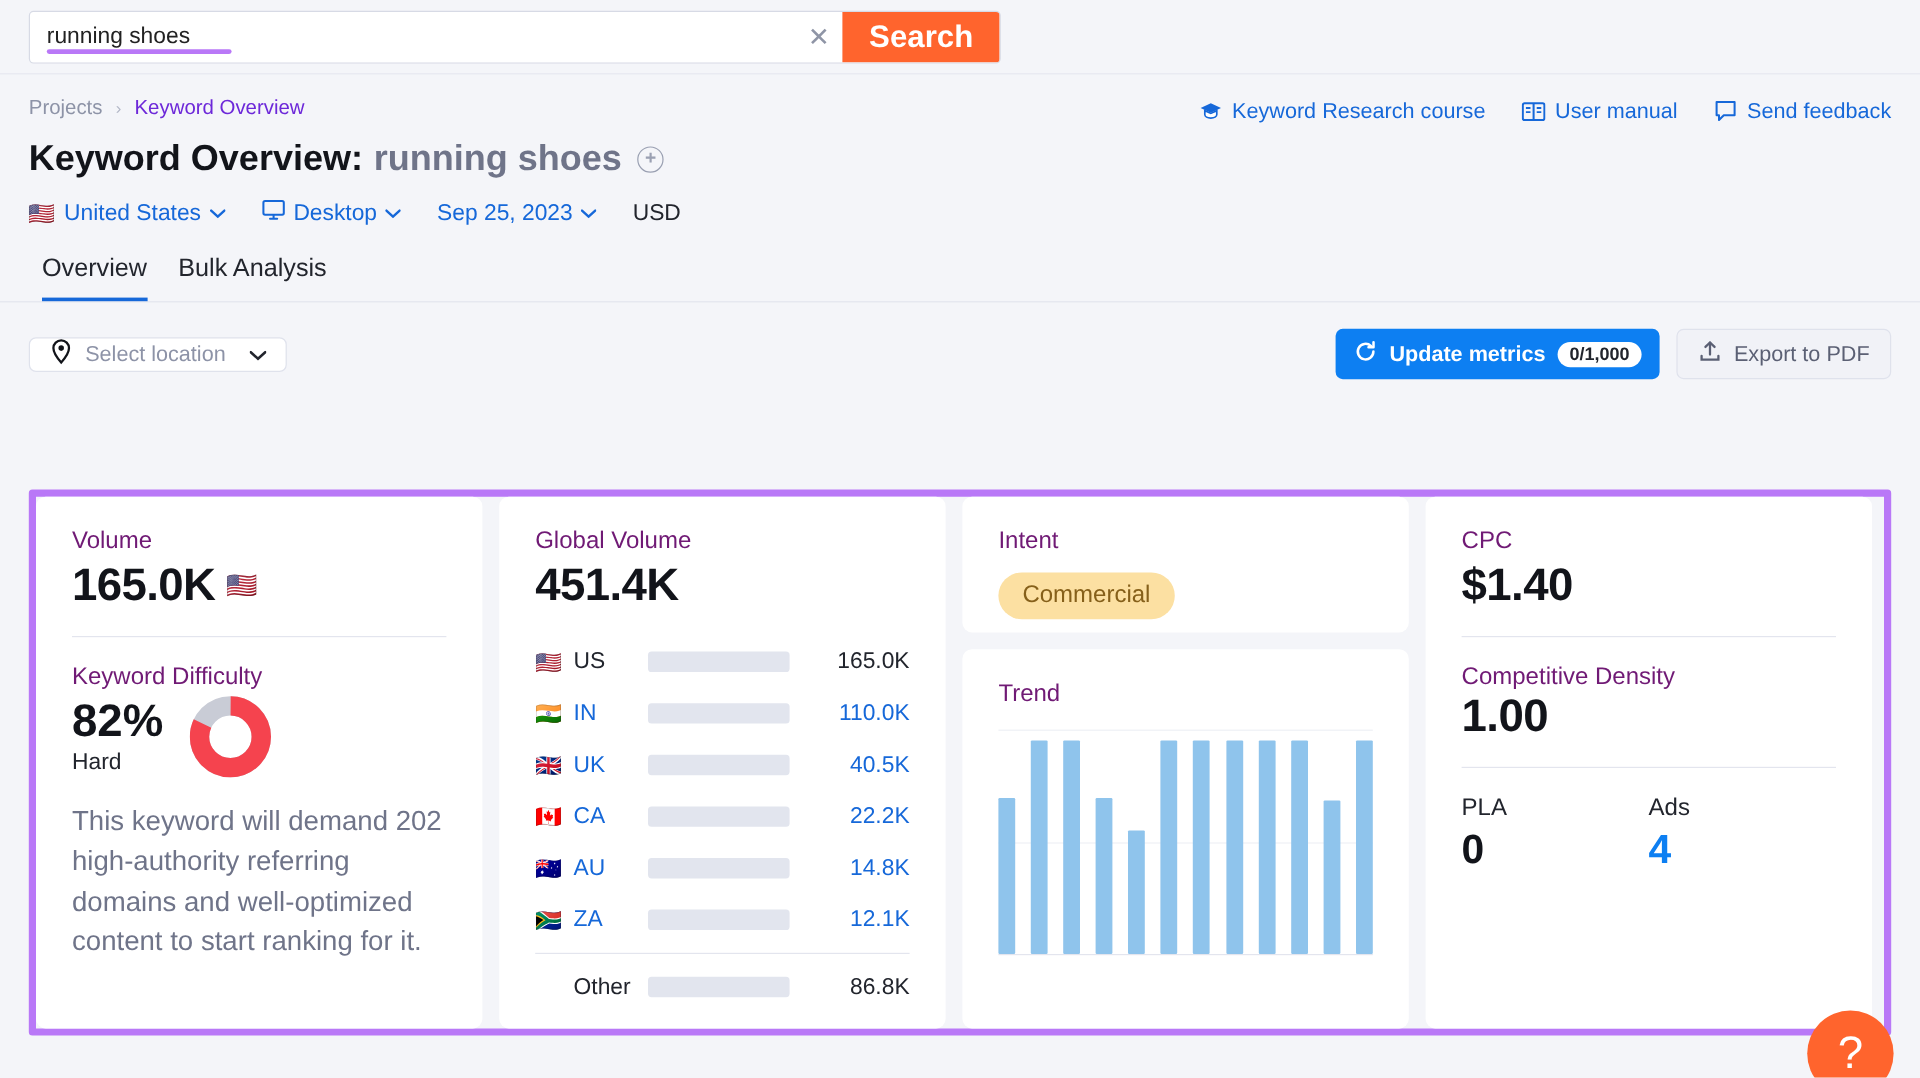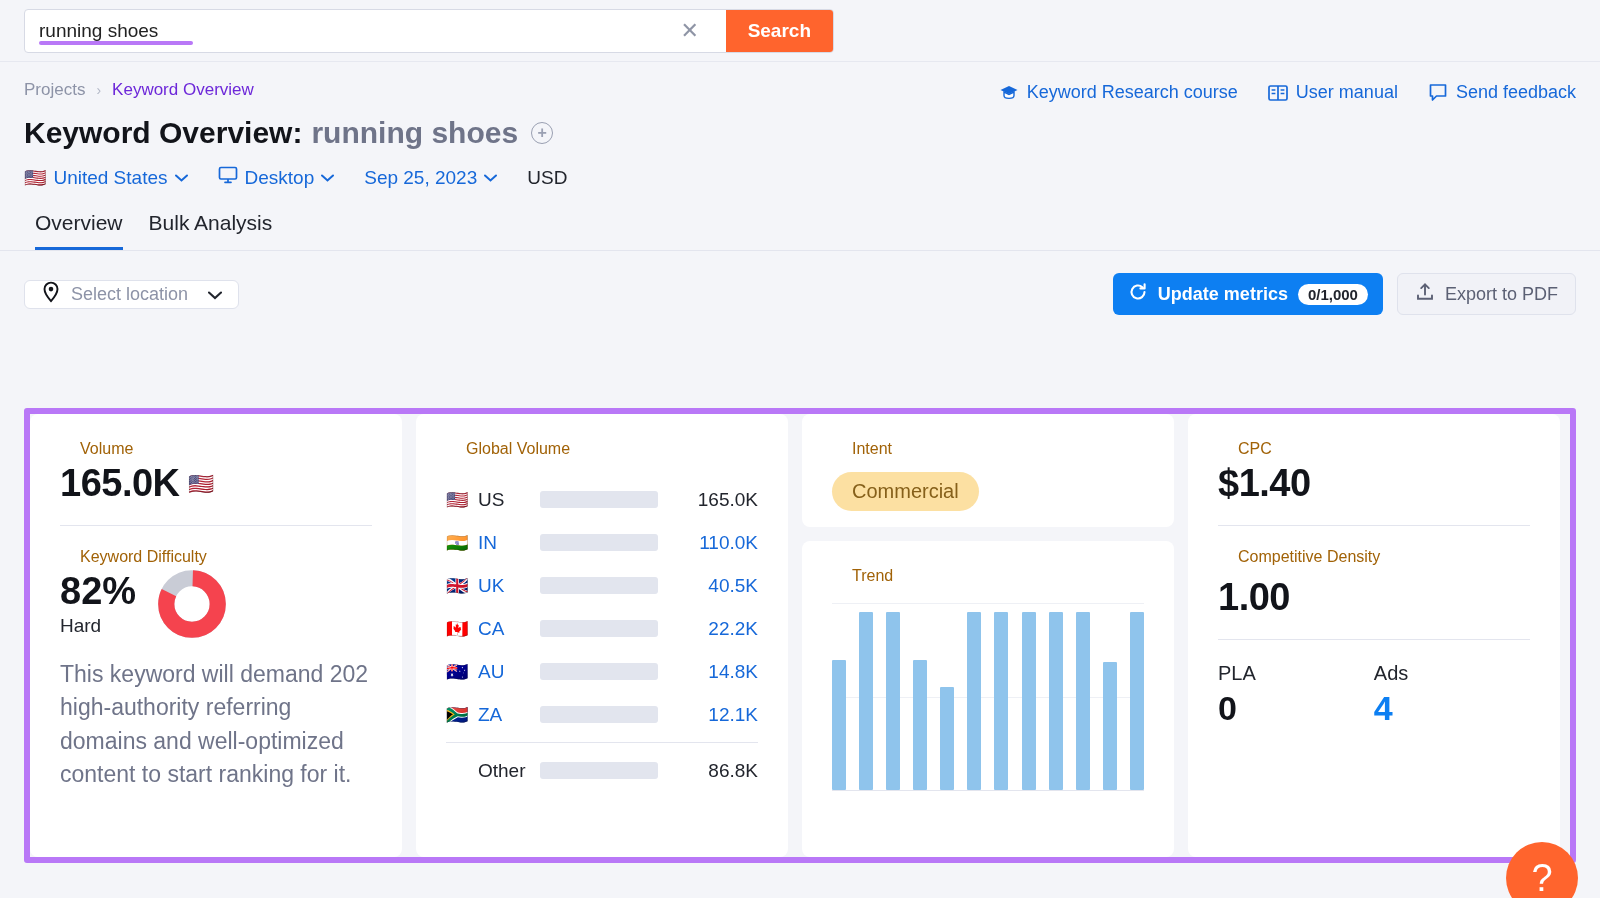--- a/index.html
+++ b/index.html
@@ -55,25 +55,24 @@
     display: flex; align-items: center; justify-content: center;
     color: #8f95a6; font-size: 22px; cursor: pointer;
     font-weight: 300;
   }
   .search-btn {
     background: #ff642d;
     color: #fff;
     border: none;
     height: 100%;
     padding: 0 22px;
-    font-size: 19px;
+    font-size: 26px;
     font-weight: bold;
     font-family: "Liberation Sans", sans-serif;
     cursor: pointer;
-    margin-left: 16px;
   }
 
   
   .header {
     padding: 18px 24px 0 24px;
     position: relative;
   }
   .breadcrumb {
     display: flex; align-items: center; gap: 11px;
     font-size: 17px;
@@ -192,21 +191,21 @@
   .card {
     background: #fff;
     border-radius: 8px;
     padding: 26px 30px;
   }
   .col-volume { width: 372px; }
   .col-global { width: 372px; }
   .col-intent { width: 372px; display: flex; flex-direction: column; gap: 14px; background: transparent; padding: 0; }
   .col-cpc    { width: 372px; }
 
-  .card-label { font-size: 16px; color: #a16207; margin-left: 20px; }
+  .card-label { font-size: 20px; color: #701a75; }
   .card-value { font-size: 38px; font-weight: bold; color: #12141a; letter-spacing: -0.5px; }
   .card-divider { height: 1px; background: #e3e5ee; margin: 20px 0 22px 0; }
 
   .volume-value-row { display: flex; align-items: center; gap: 9px; margin-top: 4px; }
   .volume-value-row .flag { font-size: 21px; }
 
   .kd-row { display: flex; align-items: flex-start; gap: 22px; margin-top: 4px; }
   .kd-num { font-size: 38px; font-weight: bold; color: #12141a; }
   .kd-hard { font-size: 19px; color: #22252d; margin-top: 2px; }
   .kd-text {
@@ -448,20 +447,21 @@
       <svg width="68" height="68" viewBox="0 0 42 42">
         <circle cx="21" cy="21" r="15.9" fill="none" stroke="#c9ccd6" stroke-width="10"></circle>
         <circle id="kd-arc" cx="21" cy="21" r="15.9" fill="none" stroke="#f5434e" stroke-width="10" stroke-dasharray="81.92017003500743 17.98247634914798" stroke-dashoffset="24.975661596038854" transform="rotate(0 21 21)"></circle>
       </svg>
     </div>
     <div class="kd-text">This keyword will demand 202 high-authority referring domains and well-optimized content to start ranking for it.</div>
   </div>
 
   <div class="card col-global">
     <div class="card-label">Global Volume</div>
+    <div class="card-value" style="margin-top:4px">451.4K</div>
     <div class="gv-list" id="gv-list">
         <div class="gv-row">
           <span class="gv-flag">🇺🇸</span>
           <span class="gv-code plain">US</span>
           <span class="gv-bar"><span class="gv-bar-fill" style="width:37%;background:#0e66c8"></span></span>
           <span class="gv-val plain">165.0K</span>
         </div>
         <div class="gv-row">
           <span class="gv-flag">🇮🇳</span>
           <span class="gv-code link">IN</span>
@@ -528,21 +528,21 @@
           </div>
       </div>
     </div>
   </div>
 
   <div class="card col-cpc">
     <div class="card-label">CPC</div>
     <div class="card-value" style="margin-top:4px">$1.40</div>
     <div class="card-divider"></div>
     <div class="card-label">Competitive Density</div>
-    <div class="card-value" style="margin-top:10px">1.00</div>
+    <div class="card-value" style="margin-top:0">1.00</div>
     <div class="card-divider"></div>
     <div class="pla-ads">
       <div>
         <div class="pa-label">PLA</div>
         <div class="pa-value">0</div>
       </div>
       <div>
         <div class="pa-label">Ads</div>
         <div class="pa-value link">4</div>
       </div>

